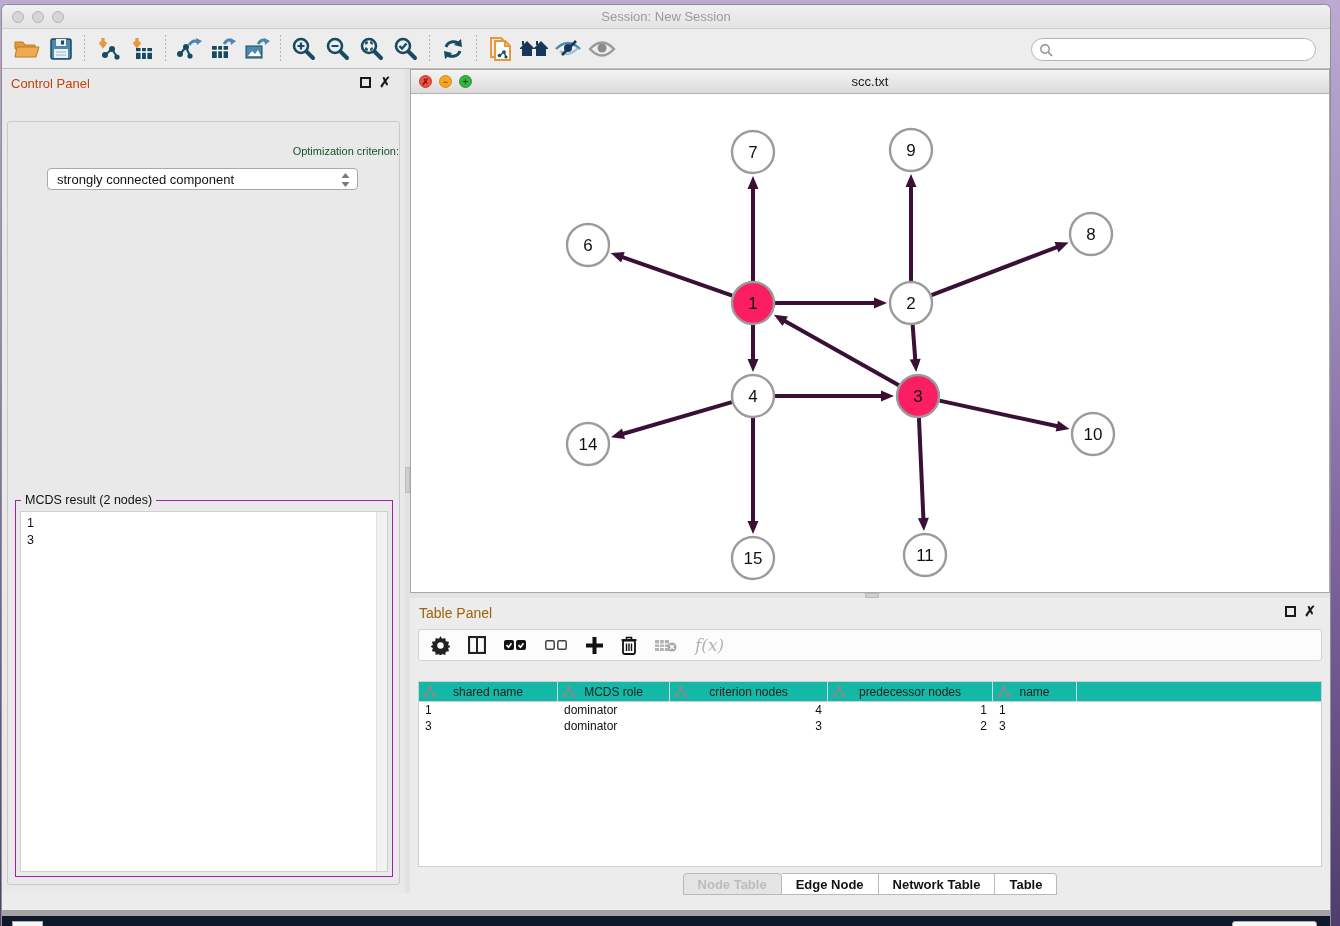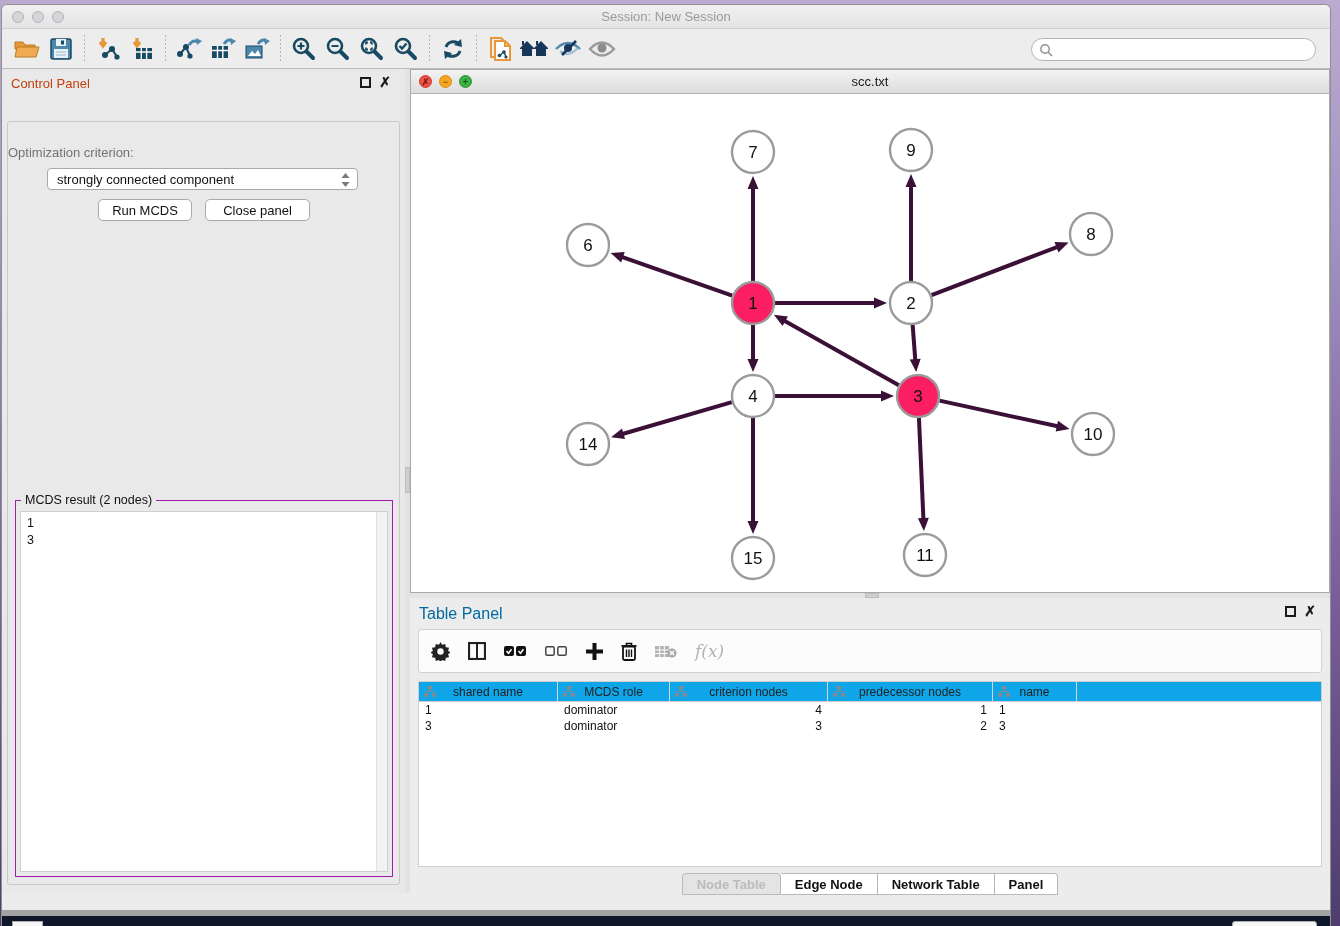--- a/index.html
+++ b/index.html
@@ -46,22 +46,22 @@
   #cp-tabs { position:absolute; top:32px; left:0; right:0; height:21px;
     display:flex; justify-content:center; }
   .tab { height:21px; padding:0 14px; background:#fff; border:1px solid #b9b9b9;
     border-left-width:0; font-size:12.5px; font-weight:bold; color:#111;
     display:flex; align-items:center; }
   .tab:first-child { border-left-width:1px; border-radius:4px 0 0 0; }
   .tab:last-child { border-radius:0 4px 0 0; }
   .tab.active { background:#e4e4e4; color:#bcbcbc; border-radius:4px 4px 0 0; }
   #cp-body { position:absolute; top:52px; left:5px; right:5px; bottom:8px;
     background:#e9e9e9; border:1px solid #c9c9c9; border-radius:3px; }
-  #opt-label { position:absolute; top:23px; width:100%; text-align:left;
-    font-size:13px; color:#737373; }
+  #opt-label { position:absolute; top:23px; width:100%; text-align:right;
+    font-size:11px; color:#14532d; }
   #opt-select { position:absolute; top:46px; left:39px; width:311px; height:22px;
     background:#fff; border:1px solid #a9a9a9; border-radius:4px;
     display:flex; align-items:center; padding:0 22px 0 9px; font-size:13px; color:#111; }
   #opt-select .stepper { position:absolute; right:6px; top:3px; }
   .cp-btn-row { position:absolute; top:77px; left:0; width:100%; height:22px; }
   .cp-btn { position:absolute; height:22px; background:#fff; border:1px solid #a9a9a9;
     border-radius:5px; font-size:13px; color:#111; display:flex; align-items:center;
     justify-content:center; font-family:"Liberation Sans",sans-serif; }
   #btn-run { left:90px; width:94px; }
   #btn-close { left:197px; width:105px; }
@@ -94,30 +94,30 @@
     font-size:9px; font-weight:bold; text-align:center; line-height:13px; }
   #net-titlebar .t { position:absolute; width:100%; top:4px; text-align:center;
     font-size:13px; color:#1a1a1a; }
   #net-canvas { position:absolute; top:24px; left:0; right:0; bottom:0;
     background:#fff; overflow:hidden; }
 
   
   #table-panel { position:absolute; top:593px; left:408px; right:0; bottom:33px;
     background:#ececec; }
   #tp-header { position:absolute; top:0; left:0; right:0; height:26px; }
-  #tp-header .t { position:absolute; left:9px; top:7px; font-size:16px; color:#0369a1; }
-  #tp-toolbar { position:absolute; top:31px; left:8px; right:8px; height:44px;
+  #tp-header .t { position:absolute; left:9px; top:7px; font-size:14px; color:#a16207; }
+  #tp-toolbar { position:absolute; top:31px; left:8px; right:8px; height:32px;
     background:#fcfcfc; border:1px solid #d2d2d2; border-radius:3px;
     display:flex; align-items:center; padding-left:12px; gap:18px; }
   .tp-icon { display:flex; align-items:center; justify-content:center; }
   #fx-label { font-family:"DejaVu Serif", serif; font-style:italic; font-size:17px;
     color:#b3b3b3; }
   #tp-table { position:absolute; top:83px; left:8px; right:8px; height:186px;
     background:#fff; border:1px solid #cfcfcf; overflow:hidden; }
-  #tp-thead { display:flex; height:20px; background:#0ea5e9;
+  #tp-thead { display:flex; height:20px; background:#14b8a6;
     border-bottom:1px solid #cfcfcf; }
   .th { display:flex; align-items:center; border-right:1px solid #d6d6d6;
     font-size:12px; color:#222; position:relative; }
   .th svg { position:absolute; left:5px; }
   .th span { width:100%; text-align:center; }
   .tr { display:flex; height:16px; }
   .td { font-size:12px; color:#111; padding:0 6px; line-height:16px;
     white-space:nowrap; overflow:hidden; }
   #tp-tabs { position:absolute; bottom:4px; left:0; width:100%; height:16px;
     display:flex; justify-content:center; }
@@ -321,24 +321,20 @@
       <div class="panel-close" style="right:14px">✗</div>
     </div>
     <div id="cp-body">
       <div id="opt-label">Optimization criterion:</div>
       <div id="opt-select">
         <span>strongly connected component</span>
         <svg class="stepper" width="11" height="16" viewBox="0 0 11 16">
             <path d="M5.5 1 L9.5 6 H1.5 z" fill="#7a7a7a"></path>
             <path d="M5.5 15 L1.5 10 H9.5 z" fill="#7a7a7a"></path>
           </svg>
-      </div>
-      <div class="cp-btn-row">
-        <div class="cp-btn" id="btn-run">Run MCDS</div>
-        <div class="cp-btn" id="btn-close">Close panel</div>
       </div>
       <div id="mcds-fieldset">
         <div id="mcds-legend">MCDS result (2 nodes)</div>
         <div id="mcds-list">
           <div id="mcds-lines">
               <div>1</div>
               <div>3</div>
             </div>
           <div id="mcds-scroll"></div>
         </div>
@@ -578,21 +574,21 @@
             <div class="td" style="width: 158px; text-align: right;">3</div>
             <div class="td" style="width: 165px; text-align: right;">2</div>
             <div class="td" style="width: 84px; text-align: left;">3</div>
           </div>
         </div>
     </div>
     <div id="tp-tabs">
         <div class="tab active">Node Table</div>
         <div class="tab">Edge Node</div>
         <div class="tab">Network Table</div>
-        <div class="tab">Panel</div>
+        <div class="tab">Table</div>
       </div>
   </div>
 
   <div id="statusbar">
     <div id="list-btn">
       <svg width="17" height="13" viewBox="0 0 17 13">
           <g fill="#222">
             <rect x="0" y="0" width="3" height="3"></rect>
             <rect x="5" y="0" width="12" height="3"></rect>
             <rect x="0" y="5" width="3" height="3"></rect>

